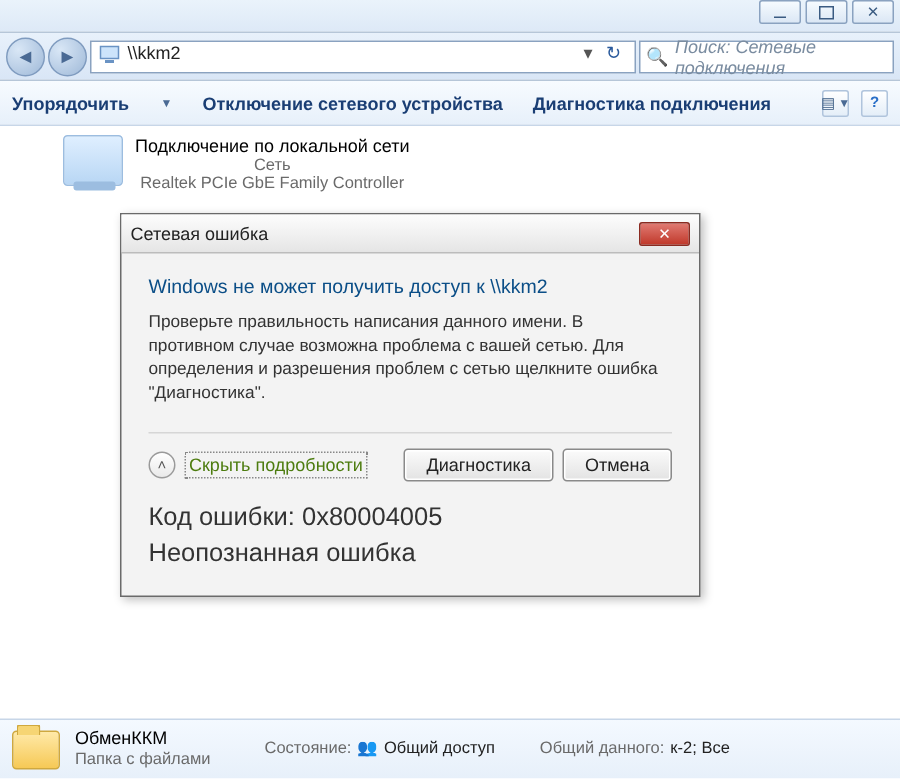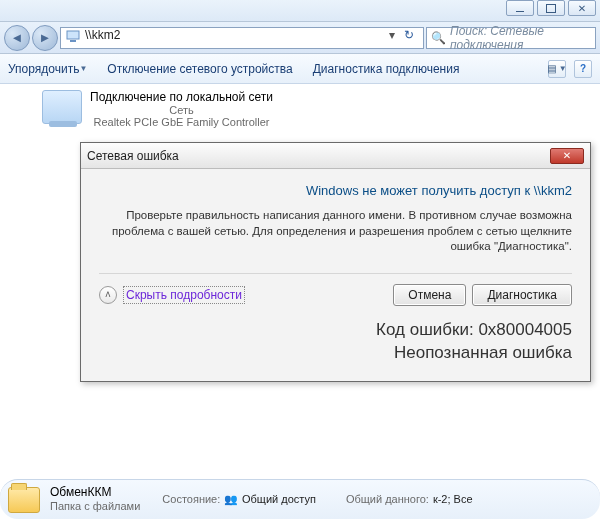--- a/index.html
+++ b/index.html
@@ -18,49 +18,49 @@
   .addr { flex:1; height:22px; background:#fff; border:1px solid #8aa2c0; display:flex; padding:0 4px; }
   .addr .icon-sm{width:16px;height:16px;margin-right:4px;display:flex;align-items:center;justify-content:center;}
   .addr-text{flex:1;color:#222;}
   .addr-drop{width:14px;color:#555;text-align:center;}
   .addr-ref{width:20px;color:#2a5a9c;text-align:center;}
   .search{ width:170px; height:22px; background:#fff; border:1px solid #8aa2c0; display:flex;align-items:center;padding:0 4px;color:#7a8ca0;font-style:italic;}
   .search .mag{margin-right:4px;color:#5a7aa0;font-style:normal;}
 
   
   .toolbar { height:30px; background:linear-gradient(#f7fbff,#e7f0fa); border-bottom:1px solid #c7d6e8; display:flex; align-items:center; padding:0 8px; color:#1a3e74; gap:20px;}
-  .tb-item{display:flex;align-items:center;gap:0;cursor:default;}
+  .tb-item{display:flex;align-items:center;gap:21px;cursor:default;font-weight:bold;}
   .tb-drop{font-size:8px;color:#4a6a94;}
   .tb-right{margin-left:auto;display:flex;gap:8px;}
   .tb-ico{width:18px;height:18px;border:1px solid #b0c4dc;border-radius:2px;background:linear-gradient(#fff,#e4eef8);display:flex;align-items:center;justify-content:center;font-size:10px;color:#3a5b82;}
 
   
   .content { position:relative; padding:6px 10px; }
   .net-item{display:flex;gap:8px;align-items:flex-start;padding-left:32px;}
   .net-icon{width:40px;height:34px;background:linear-gradient(#dfefff,#b8d6f4);border:1px solid #9cbde0;border-radius:3px;position:relative;}
   .net-icon::after{content:"";position:absolute;bottom:-4px;left:6px;width:28px;height:6px;background:#9cbde0;border-radius:2px;}
   .net-text .t1{font-weight:400;color:#000;}
   .net-text .t2,.net-text .t3{color:#6a6a6a;font-size:11px;text-align:center;}
 
   
-  .modal{position:absolute;left:80px;top:142px;width:511px;background:#f3f3f3;border:1px solid #6a6a6a;box-shadow:2px 2px 6px rgba(0,0,0,0.25);}
+  .modal{position:absolute;left:80px;top:142px;width:387px;background:#f3f3f3;border:1px solid #6a6a6a;box-shadow:2px 2px 6px rgba(0,0,0,0.25);}
   .modal-title{height:26px;background:linear-gradient(#fdfdfd,#e5e5e5);border-bottom:1px solid #bcbcbc;display:flex;align-items:center;padding:0 6px;font-size:12px;color:#222;}
   .modal-close{margin-left:auto;width:34px;height:16px;border-radius:2px;background:linear-gradient(#e07a72,#c0392b);border:1px solid #8a2a20;color:#fff;display:flex;align-items:center;justify-content:center;font-size:10px;}
-  .modal-body{padding:14px 18px 16px;text-align:right;}
+  .modal-body{padding:14px 18px 16px;}
   .mheading{color:#0b4e87;font-size:13px;margin-bottom:10px;}
   .mpara{color:#333;font-size:11.5px;line-height:1.35;margin-bottom:18px;}
   .mrow{display:flex;align-items:center;border-top:1px solid #d6d6d6;padding-top:10px;margin-bottom:12px;}
   .chev{width:18px;height:18px;border:1px solid #9a9a9a;border-radius:50%;display:flex;align-items:center;justify-content:center;font-size:10px;color:#555;margin-right:6px;background:linear-gradient(#fff,#e9e9e9);}
-  .link{color:#6d28d9;border:1px dotted #888;padding:1px 2px;font-size:12px;}
+  .link{color:#4d7c0f;border:1px dotted #888;padding:1px 2px;font-size:12px;}
   .btns{margin-left:auto;display:flex;gap:6px;}
   .wbtn{height:22px;padding:0 14px;border:1px solid #8a8a8a;border-radius:3px;background:linear-gradient(#fbfbfb,#e3e3e3);font-size:12px;color:#222;display:flex;align-items:center;box-shadow:inset 0 0 0 1px #fff;}
   .details{color:#333;font-size:17px;line-height:1.4;}
 
   
-  .footer{position:absolute;left:0;right:0;bottom:0;height:40px;border-top:1px solid #c7d6e8;background:linear-gradient(#f4f9ff,#e7f0fa);display:flex;align-items:center;padding:0 8px;gap:10px;color:#4a4a4a;border-radius:18px;}
+  .footer{position:absolute;left:0;right:0;bottom:0;height:40px;border-top:1px solid #c7d6e8;background:linear-gradient(#f4f9ff,#e7f0fa);display:flex;align-items:center;padding:0 8px;gap:10px;color:#4a4a4a;}
   .folder-ico{width:32px;height:26px;background:linear-gradient(#ffe9a8,#f6c956);border:1px solid #cfa83f;border-radius:3px;position:relative;}
   .folder-ico::before{content:"";position:absolute;top:-5px;left:2px;width:14px;height:6px;background:#f6d574;border:1px solid #cfa83f;border-bottom:none;border-radius:2px 2px 0 0;}
   .fcol{display:flex;flex-direction:column;font-size:11px;line-height:1.25;}
   .fcol .lbl{color:#6a6a6a;}
   .fcol .val{color:#222;}
   .fcol.row{flex-direction:row;gap:4px;align-items:center;}
   .share-ico{color:#2e8a2e;font-size:11px;}
   .fr{display:flex;gap:4px;}
 </style>
 </head>
@@ -125,38 +125,38 @@
     <span>Сетевая ошибка</span>
     <div class="modal-close">✕</div>
   </div>
   <div class="modal-body">
     <div class="mheading">Windows не может получить доступ к \\kkm2</div>
     <div class="mpara">Проверьте правильность написания данного имени. В противном случае возможна проблема с вашей сетью. Для определения и разрешения проблем с сетью щелкните ошибка "Диагностика".</div>
     <div class="mrow">
       <div class="chev">˄</div>
       <span class="link">Скрыть подробности</span>
       <div class="btns">
+        <div class="wbtn">Диагностика</div>
         <div class="wbtn">Отмена</div>
-        <div class="wbtn">Диагностика</div>
       </div>
     </div>
     <div class="details">
       <div>Код ошибки: 0x80004005</div>
       <div>Неопознанная ошибка</div>
     </div>
   </div>
 </div>
 
 <div class="footer">
   <div class="folder-ico"></div>
   <div class="fcol">
     <span class="val" style="font-size:12px;color:#000">ОбменККМ</span>
     <span class="lbl">Папка с файлами</span>
   </div>
-  <div class="fcol" style="margin-left:12px;">
+  <div class="fcol" style="margin-left:26px;">
     <span class="fr">
       <span class="lbl">Состояние:</span>
       <span class="share-ico">👥</span>
       <span class="val">Общий доступ</span>
     </span>
   </div>
   <div class="fcol row" style="margin-left:20px;">
     <span class="lbl">Общий данного:</span>
     <span class="val">к-2; Все</span>
   </div>

